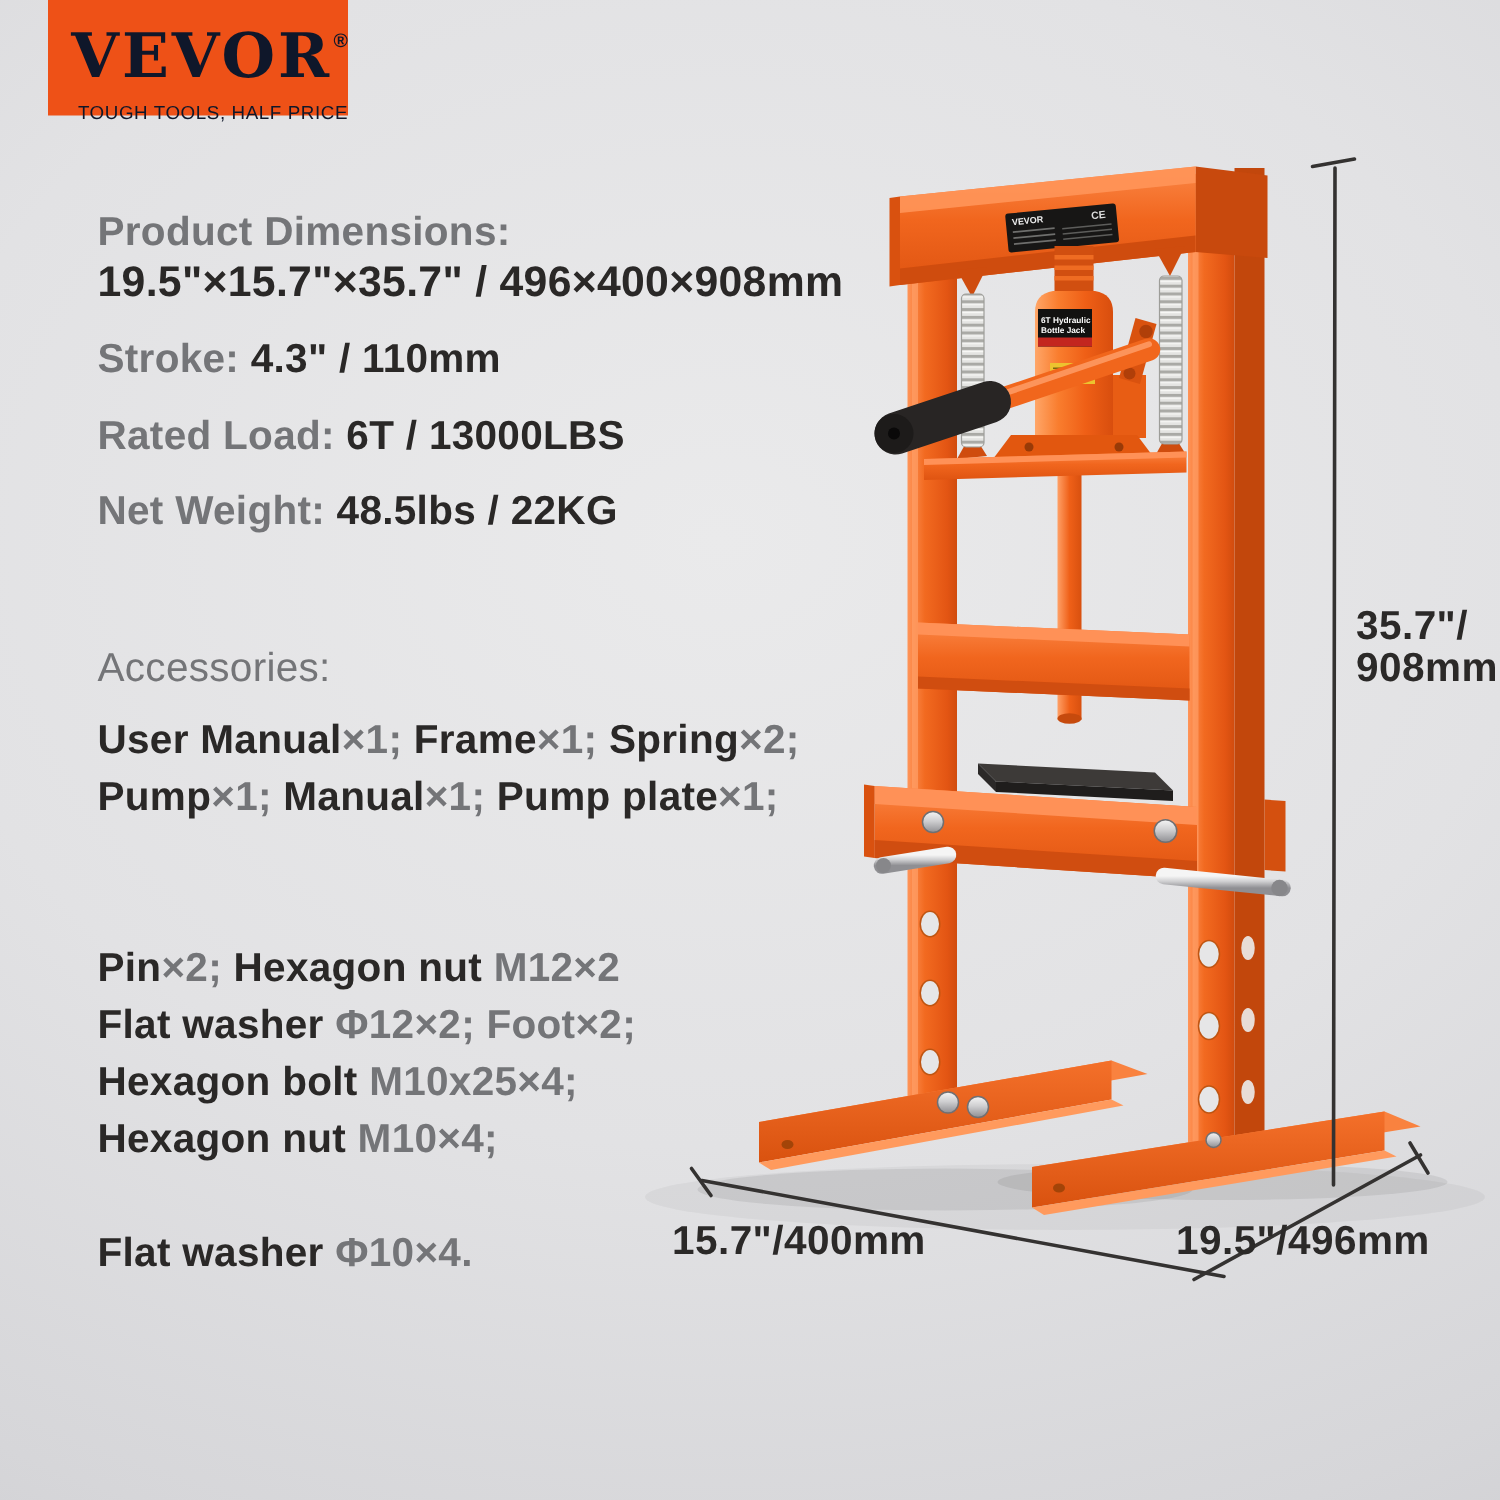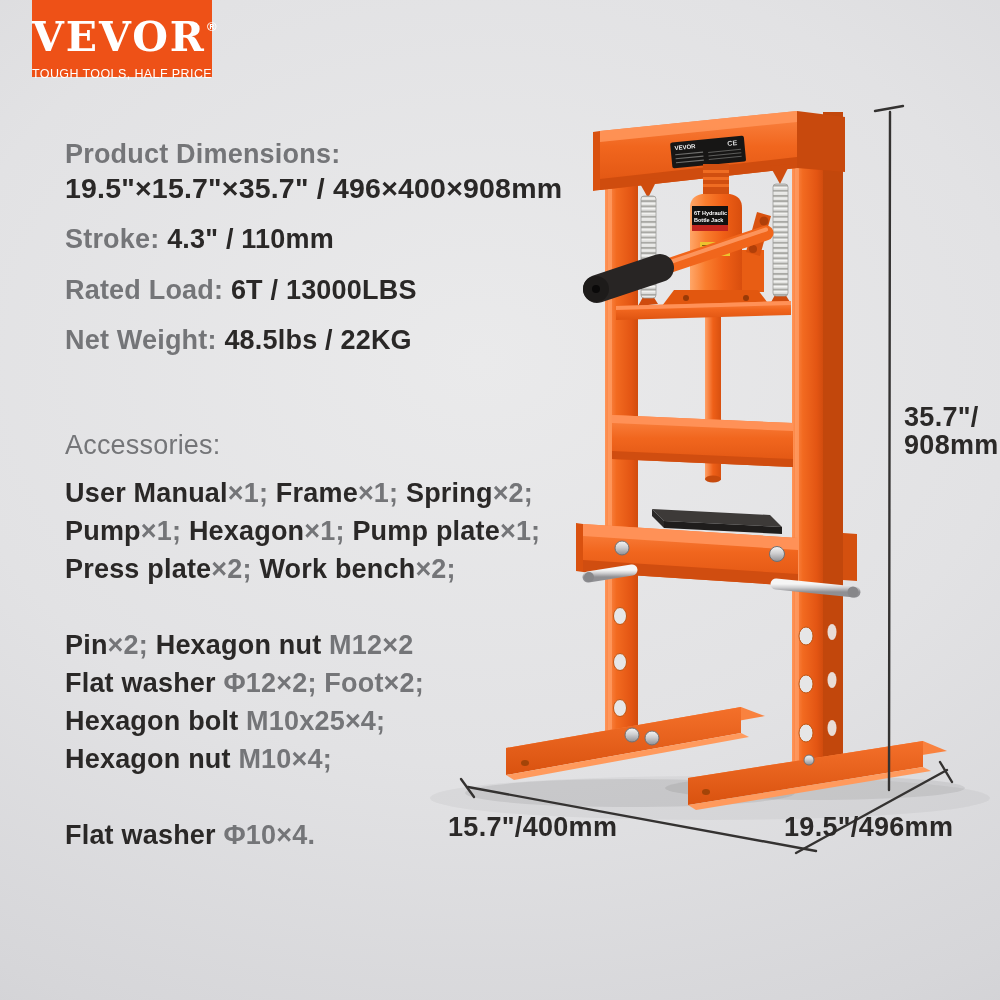--- a/index.html
+++ b/index.html
@@ -3,21 +3,21 @@
 <meta charset="utf-8">
 <style>
   html,body{margin:0;padding:0;background:#bfbfc2;}
   .canvas{
     position:relative;width:1000px;height:1000px;overflow:hidden;
     background:radial-gradient(ellipse 120% 90% at 48% 36%, #eaeaeb 0%, #e2e2e4 45%, #d6d6d9 78%, #cbcbcf 100%);
     font-family:"Liberation Sans", sans-serif;
   }
   svg{position:absolute;left:0;top:0;}
   
-  .logo{position:absolute;left:32px;top:0;width:180px;height:77px;background:#ee5117;color:#ffffff;text-align:right;}
+  .logo{position:absolute;left:32px;top:0;width:200px;height:77px;background:#ee5117;color:#0f172a;text-align:right;}
   .brand-row{margin-top:5px;line-height:44px;white-space:nowrap;}
   .brand{font-family:"DejaVu Serif", serif;font-weight:bold;font-size:41px;letter-spacing:2px;}
   .reg{font-size:13px;font-weight:bold;vertical-align:20px;margin-left:1px;}
   .tagline{font-size:12.5px;font-weight:normal;letter-spacing:0.4px;margin-top:-1px;white-space:nowrap;}
   
   .tline{position:absolute;left:65px;font-size:27px;line-height:1.15;white-space:nowrap;letter-spacing:0.2px;color:#2a2827;}
   .tline.big{font-size:28.5px;}
   .seg-b{font-weight:bold;color:#2a2827;}
   .seg-g{font-weight:bold;color:#747578;}
   .gray{color:#747578;}
@@ -223,22 +223,21 @@
   </div>
 
   <div class="tline" style="top:139px"><span class="seg-g">Product Dimensions:</span></div>
   <div class="tline big" style="top:172px"><span class="seg-b">19.5"×15.7"×35.7" / 496×400×908mm</span></div>
   <div class="tline" style="top:224px"><span class="seg-g">Stroke: </span><span class="seg-b">4.3" / 110mm</span></div>
   <div class="tline" style="top:275px"><span class="seg-g">Rated Load: </span><span class="seg-b">6T / 13000LBS</span></div>
   <div class="tline" style="top:325px"><span class="seg-g">Net Weight: </span><span class="seg-b">48.5lbs / 22KG</span></div>
 
   <div class="tline gray" style="top:430px">Accessories:</div>
   <div class="tline" style="top:478px"><span class="seg-b">User Manual</span><span class="seg-g">×1; </span><span class="seg-b">Frame</span><span class="seg-g">×1; </span><span class="seg-b">Spring</span><span class="seg-g">×2;</span></div>
-  <div class="tline" style="top:516px"><span class="seg-b">Pump</span><span class="seg-g">×1; </span><span class="seg-b">Hexagon</span><span class="seg-g">×1; </span><span class="seg-b">Pump plate</span><span class="seg-g">×1;</span></div>
-  <div class="tline" style="top:554px"><span class="seg-b">Press plate</span><span class="seg-g">×2; </span><span class="seg-b">Work bench</span><span class="seg-g">×2;</span></div>
+  <div class="tline" style="top:516px"><span class="seg-b">Pump</span><span class="seg-g">×1; </span><span class="seg-b">Manual</span><span class="seg-g">×1; </span><span class="seg-b">Pump plate</span><span class="seg-g">×1;</span></div>
   <div class="tline" style="top:630px"><span class="seg-b">Pin</span><span class="seg-g">×2; </span><span class="seg-b">Hexagon nut</span><span class="seg-g"> M12×2</span></div>
   <div class="tline" style="top:668px"><span class="seg-b">Flat washer</span><span class="seg-g"> Φ12×2; Foot×2;</span></div>
   <div class="tline" style="top:706px"><span class="seg-b">Hexagon bolt</span><span class="seg-g"> M10x25×4;</span></div>
   <div class="tline" style="top:744px"><span class="seg-b">Hexagon nut</span><span class="seg-g"> M10×4;</span></div>
   <div class="tline" style="top:820px"><span class="seg-b">Flat washer</span><span class="seg-g"> Φ10×4.</span></div>
 
   <div class="dim" style="left:904px;top:402px">35.7"/</div>
   <div class="dim" style="left:904px;top:430px">908mm</div>
   <div class="dim" style="left:448px;top:812px">15.7"/400mm</div>
   <div class="dim" style="left:784px;top:812px">19.5"/496mm</div>

